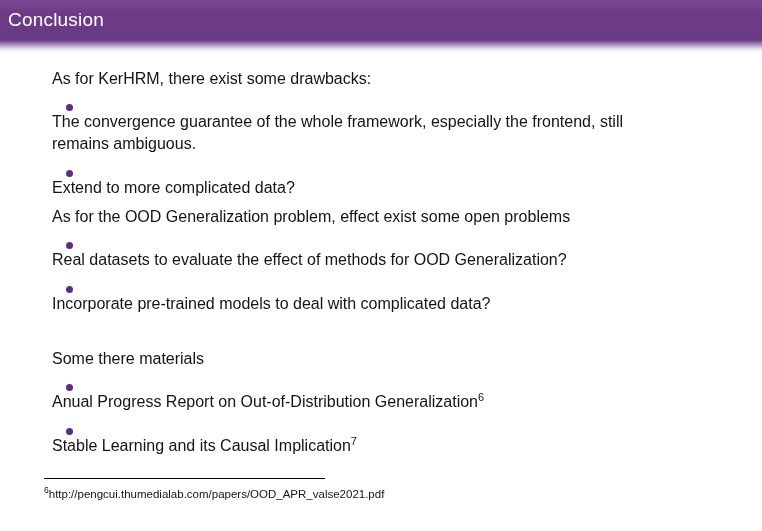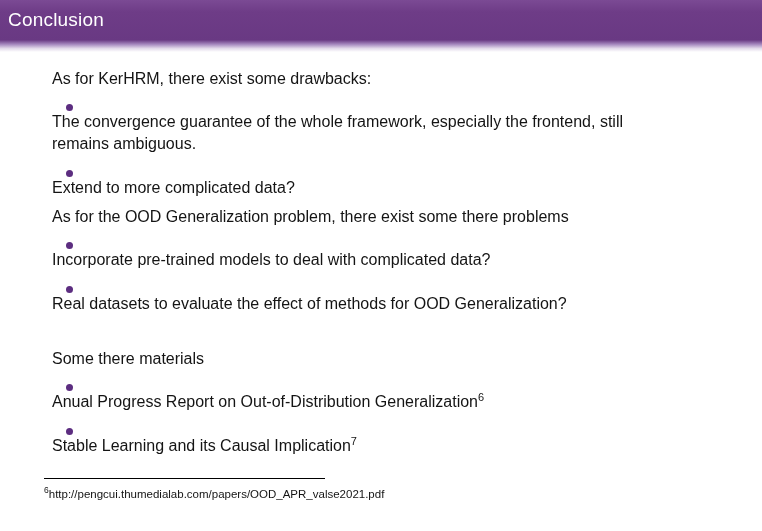--- a/index.html
+++ b/index.html
@@ -89,29 +89,29 @@
         <span class="bullet-dot"></span>
         <span class="bullet-text">The convergence guarantee of the whole framework, especially the frontend, still
 remains ambiguous.</span>
       </li>
       <li class="bullet-item">
         <span class="bullet-dot"></span>
         <span class="bullet-text">Extend to more complicated data?</span>
       </li>
     </ul>
 
-    <p class="para">As for the OOD Generalization problem, there exist some there problems</p>
+    <p class="para">As for the OOD Generalization problem, effect exist some open problems</p>
     <ul class="bullet-list">
       <li class="bullet-item">
         <span class="bullet-dot"></span>
-        <span class="bullet-text">Incorporate pre-trained models to deal with complicated data?</span>
+        <span class="bullet-text">Real datasets to evaluate the effect of methods for OOD Generalization?</span>
       </li>
       <li class="bullet-item">
         <span class="bullet-dot"></span>
-        <span class="bullet-text">Real datasets to evaluate the effect of methods for OOD Generalization?</span>
+        <span class="bullet-text">Incorporate pre-trained models to deal with complicated data?</span>
       </li>
     </ul>
 
     <div class="spacer"></div>
 
     <p class="para">Some there materials</p>
     <ul class="bullet-list">
       <li class="bullet-item">
         <span class="bullet-dot"></span>
         <span class="bullet-text"><span>Anual Progress Report on Out-of-Distribution Generalization</span><sup class="fn-ref">6</sup></span>

